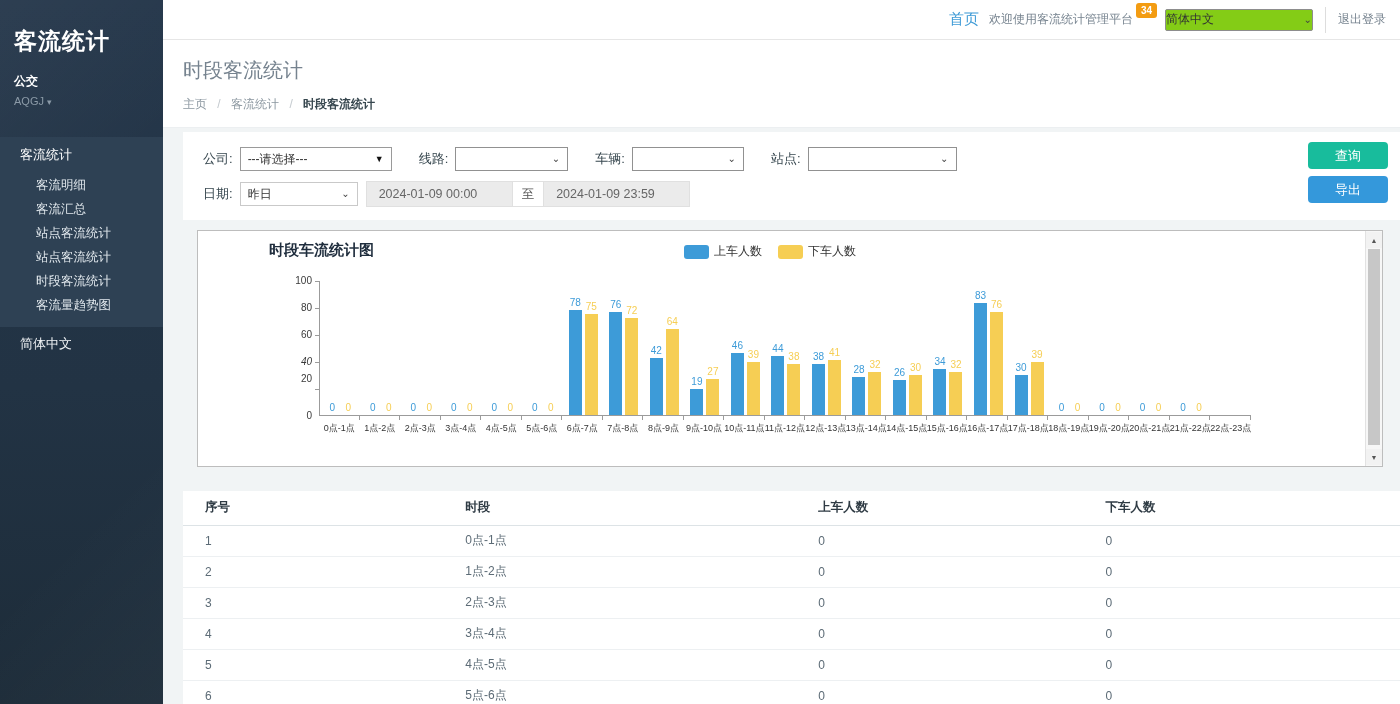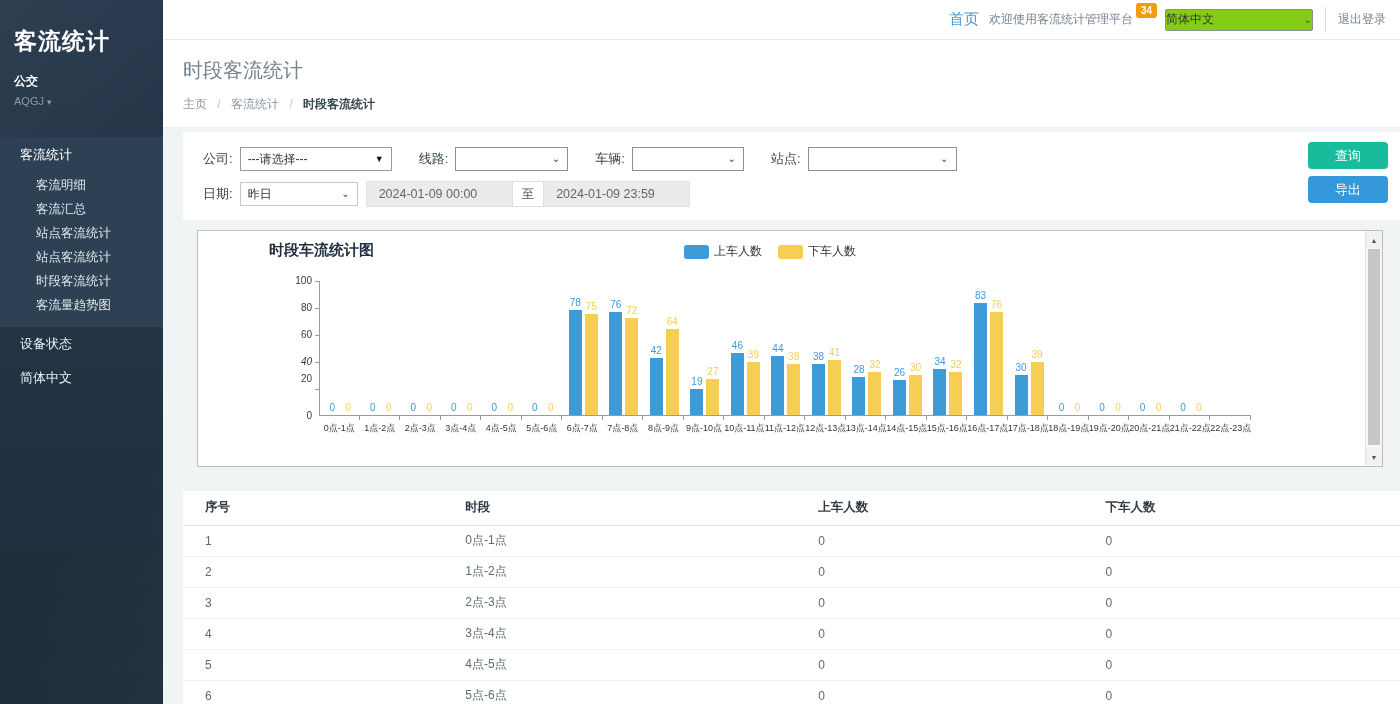--- a/index.html
+++ b/index.html
@@ -126,21 +126,20 @@
         <div class="group-header">客流统计</div>
         <ul class="submenu" id="submenu">
             <li>客流明细</li>
             <li>客流汇总</li>
             <li>站点客流统计</li>
             <li>站点客流统计</li>
             <li>时段客流统计</li>
             <li>客流量趋势图</li>
           </ul>
       </div>
-      <div class="menu-item">设备状态</div>
       <div class="menu-item">简体中文</div>
     </nav>
   </aside>
 
   <div class="main">
 
     <div class="topbar">
       <span class="home-link" style="color: rgb(61, 154, 214);">首页</span>
       <span class="welcome">欢迎使用客流统计管理平台</span>
       <span class="badge" style="background: rgb(243, 156, 18);">34</span>

